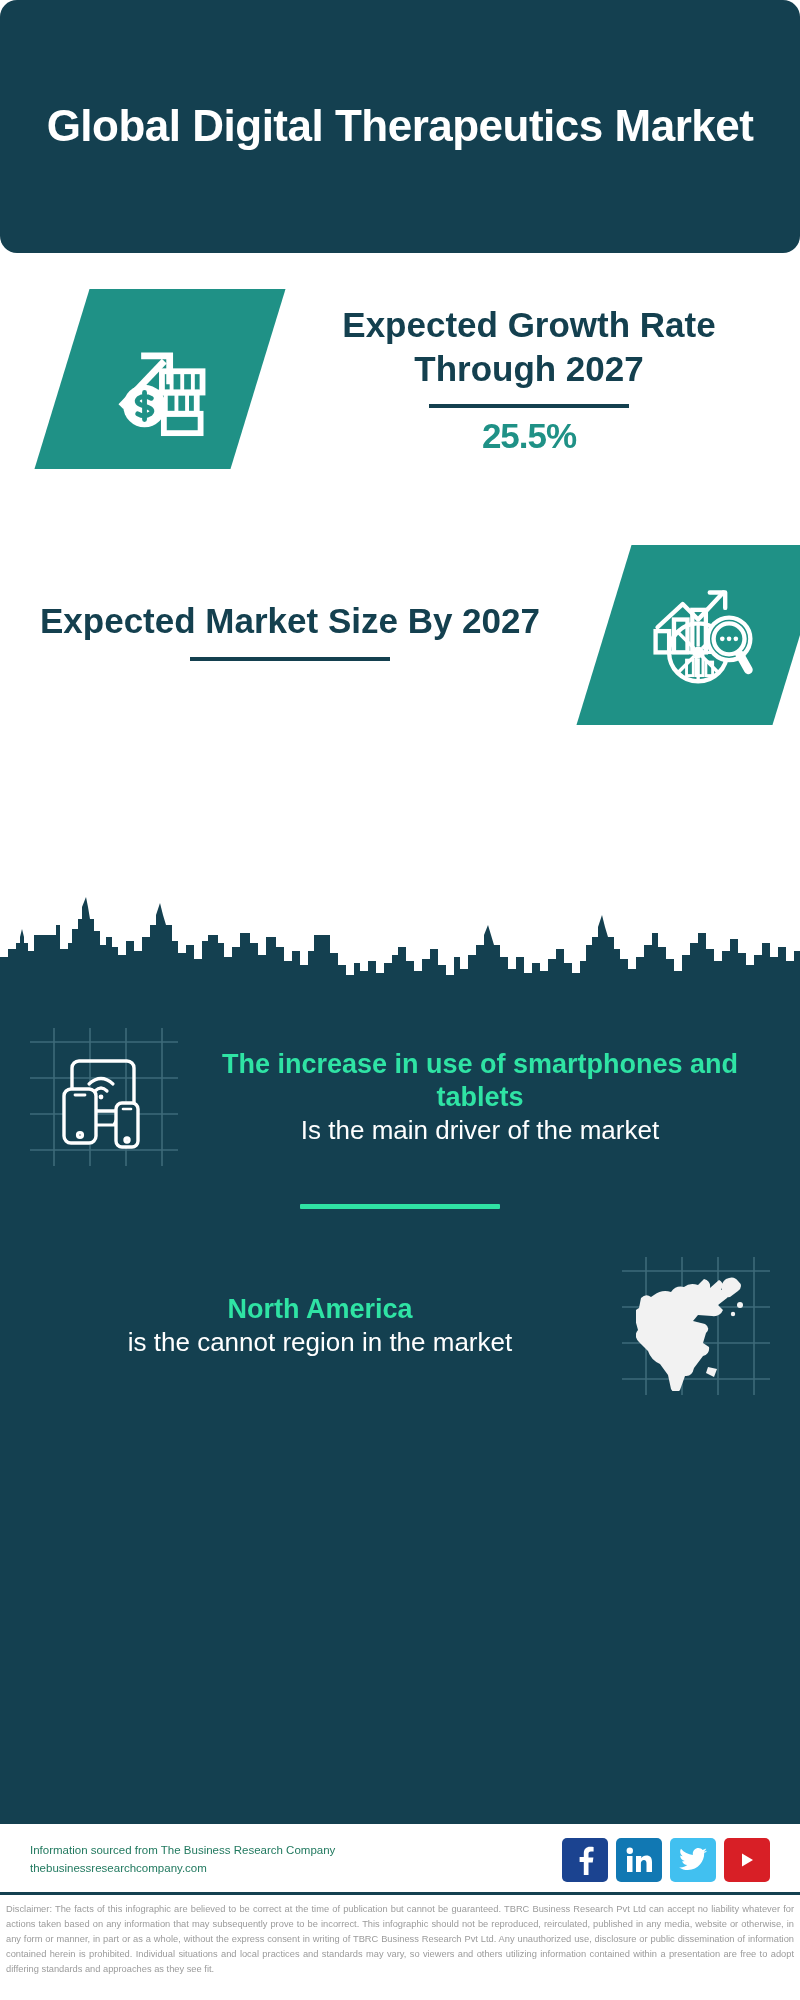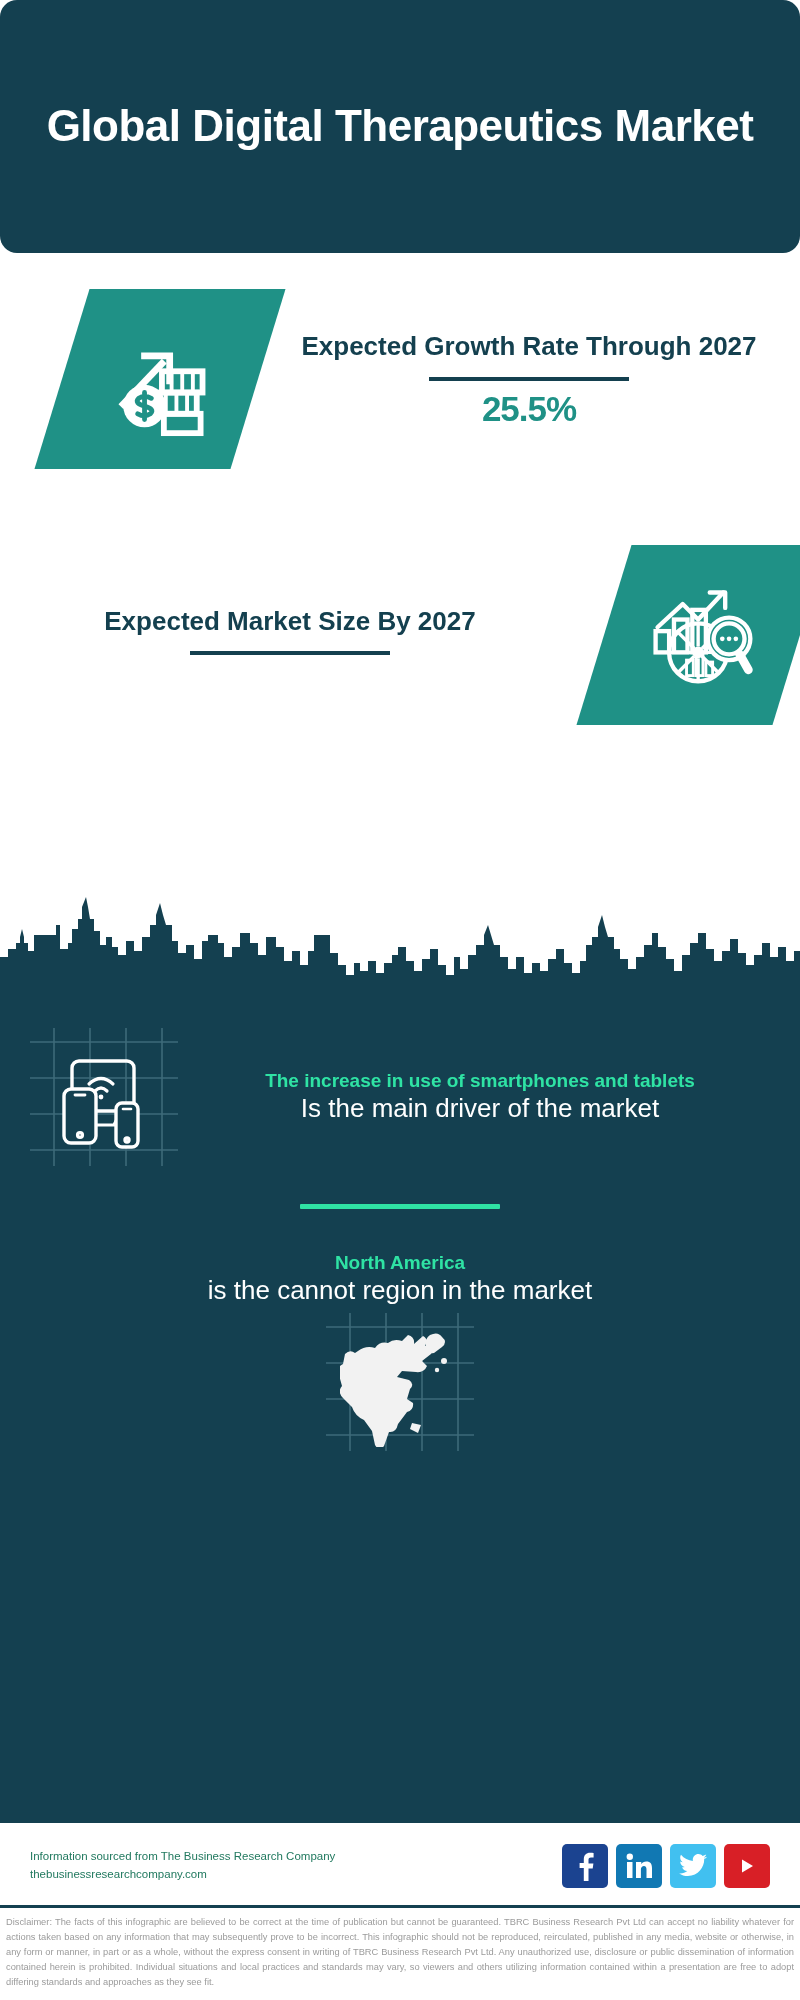--- a/index.html
+++ b/index.html
@@ -73,21 +73,21 @@
   }
   .para-left { margin-left: 62px; }
   .para-right { margin-left: 24px; }
 
   .stat-text { flex: 1; padding: 0 18px; }
   .stat-text.right-al { text-align: center; }
   .stat-text.left-al  { text-align: center; }
 
   .stat-label {
     color: #14404f;
-    font-size: 26px;
+    font-size: 35px;
     font-weight: bold;
     line-height: 1.25;
   }
   .stat-rule {
     height: 4px;
     background: #14404f;
     width: 200px;
     margin: 14px auto 10px;
   }
   .stat-value {
@@ -114,41 +114,41 @@
     position: relative;
     padding: 0;
   }
 
   .fact {
     display: flex;
     align-items: center;
     padding: 0 24px;
   }
   .fact.driver { padding-top: 22px; }
-  .fact.region { padding-top: 18px; flex-direction: column; }
+  .fact.region { padding-top: 18px; }
 
   .grid-icon {
     width: 160px;
     height: 150px;
     position: relative;
     flex: none;
   }
   .grid-icon .gridlines { position: absolute; inset: 0; }
   .grid-icon .art {
     position: absolute;
     inset: 0;
     display: flex;
     align-items: center;
     justify-content: center;
   }
 
   .fact-text { flex: 1; text-align: center; padding: 0 6px; }
   .fact-head {
     color: #2fe3a4;
-    font-size: 19px;
+    font-size: 27px;
     font-weight: bold;
     line-height: 1.22;
   }
   .fact-sub {
     color: #ffffff;
     font-size: 26px;
     font-weight: normal;
     line-height: 1.25;
   }
 
@@ -156,21 +156,21 @@
     width: 200px;
     height: 5px;
     background: #2fe3a4;
     margin: 32px auto 24px;
     border-radius: 1px;
   }
 
   
   .footer {
     background: #ffffff;
-    height: 82px;
+    height: 68px;
     display: flex;
     align-items: center;
     padding: 0 30px;
     gap: 10px;
     border-top: 3px solid #ffffff;
   }
   .source-block { flex: 1; }
   .source-line {
     color: #21795f;
     font-size: 11.5px;
@@ -193,21 +193,21 @@
 
   .rule-dark { height: 3px; background: #144050; width: 100%; }
 
   .disclaimer {
     background: #ffffff;
     padding: 7px 6px 0 6px;
     color: #9b9b9b;
     font-size: 9.3px;
     line-height: 1.62;
     text-align: justify;
-    height: 92px;
+    height: 105px;
     overflow: hidden;
   }
 </style>
 </head>
 <body>
 
 <div class="page">
 
   <div class="header">
     <div class="header-title">Global Digital Therapeutics Market</div>

